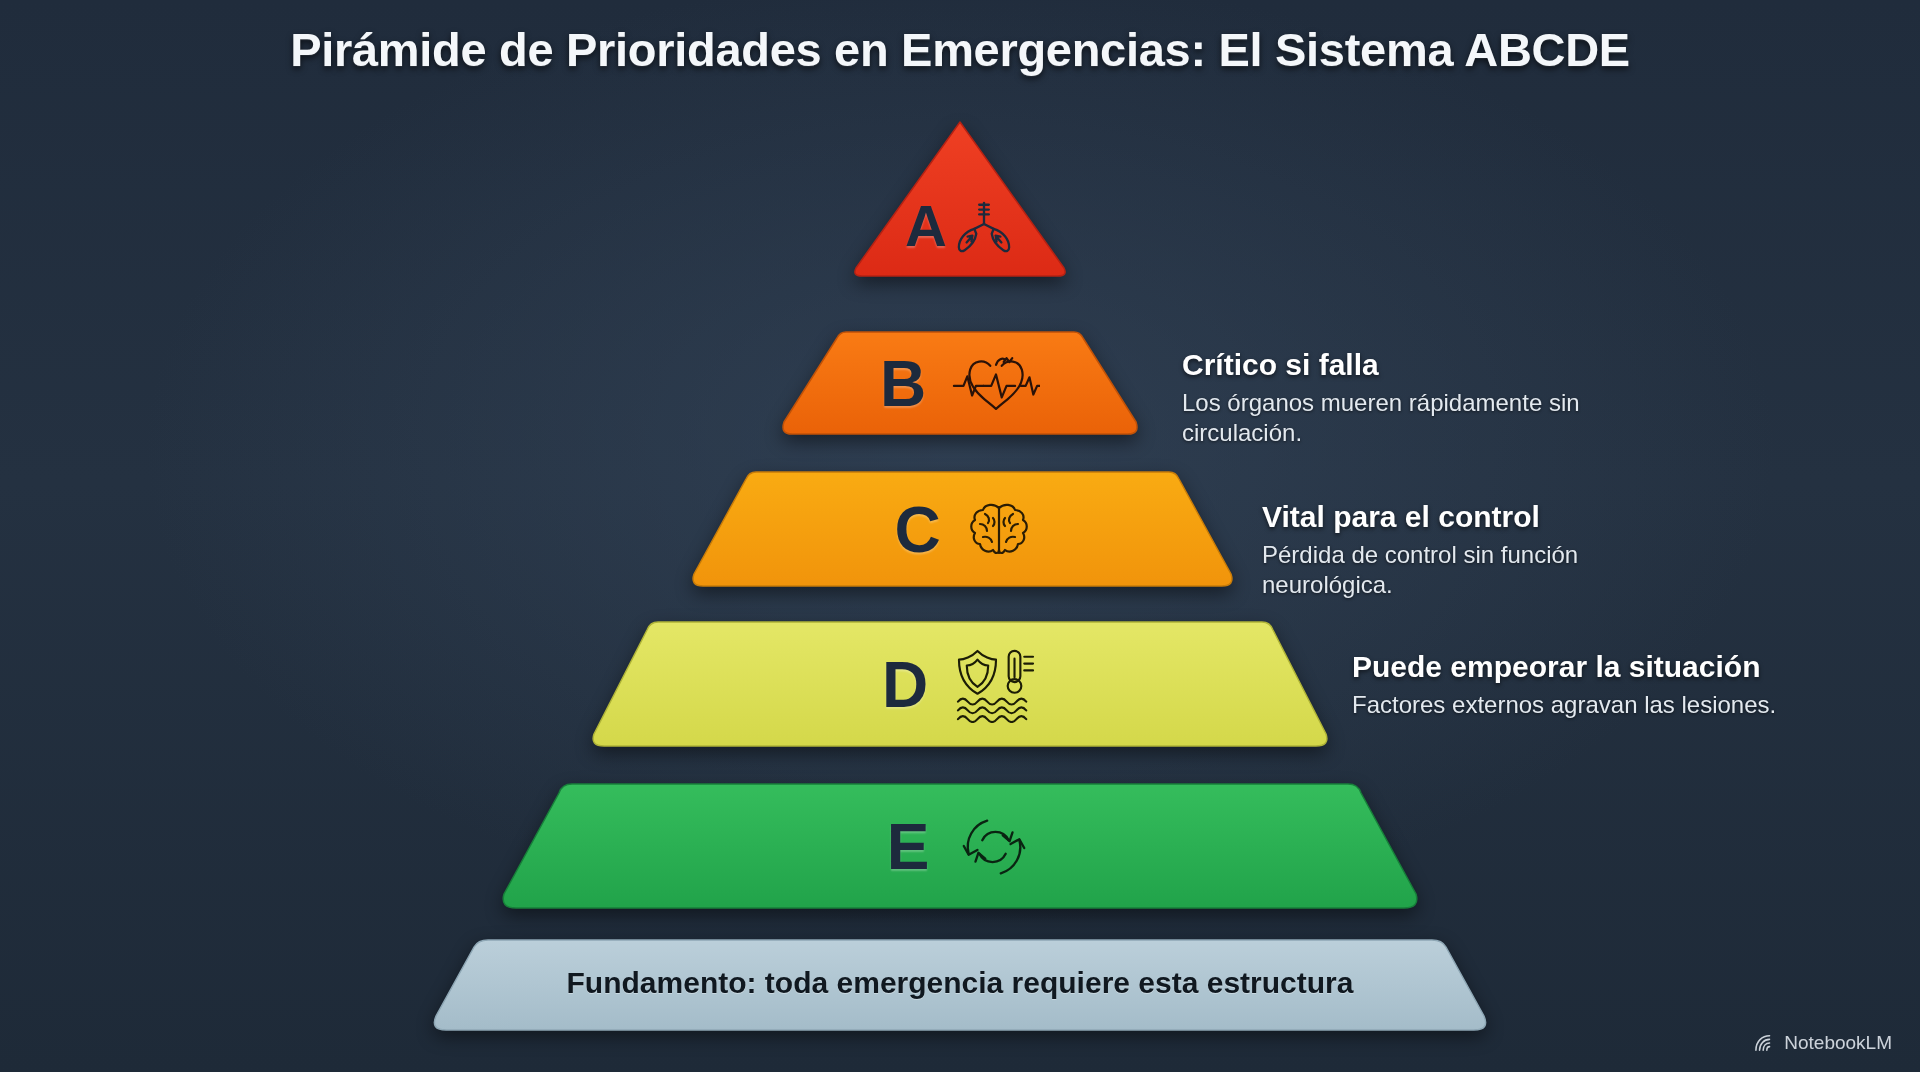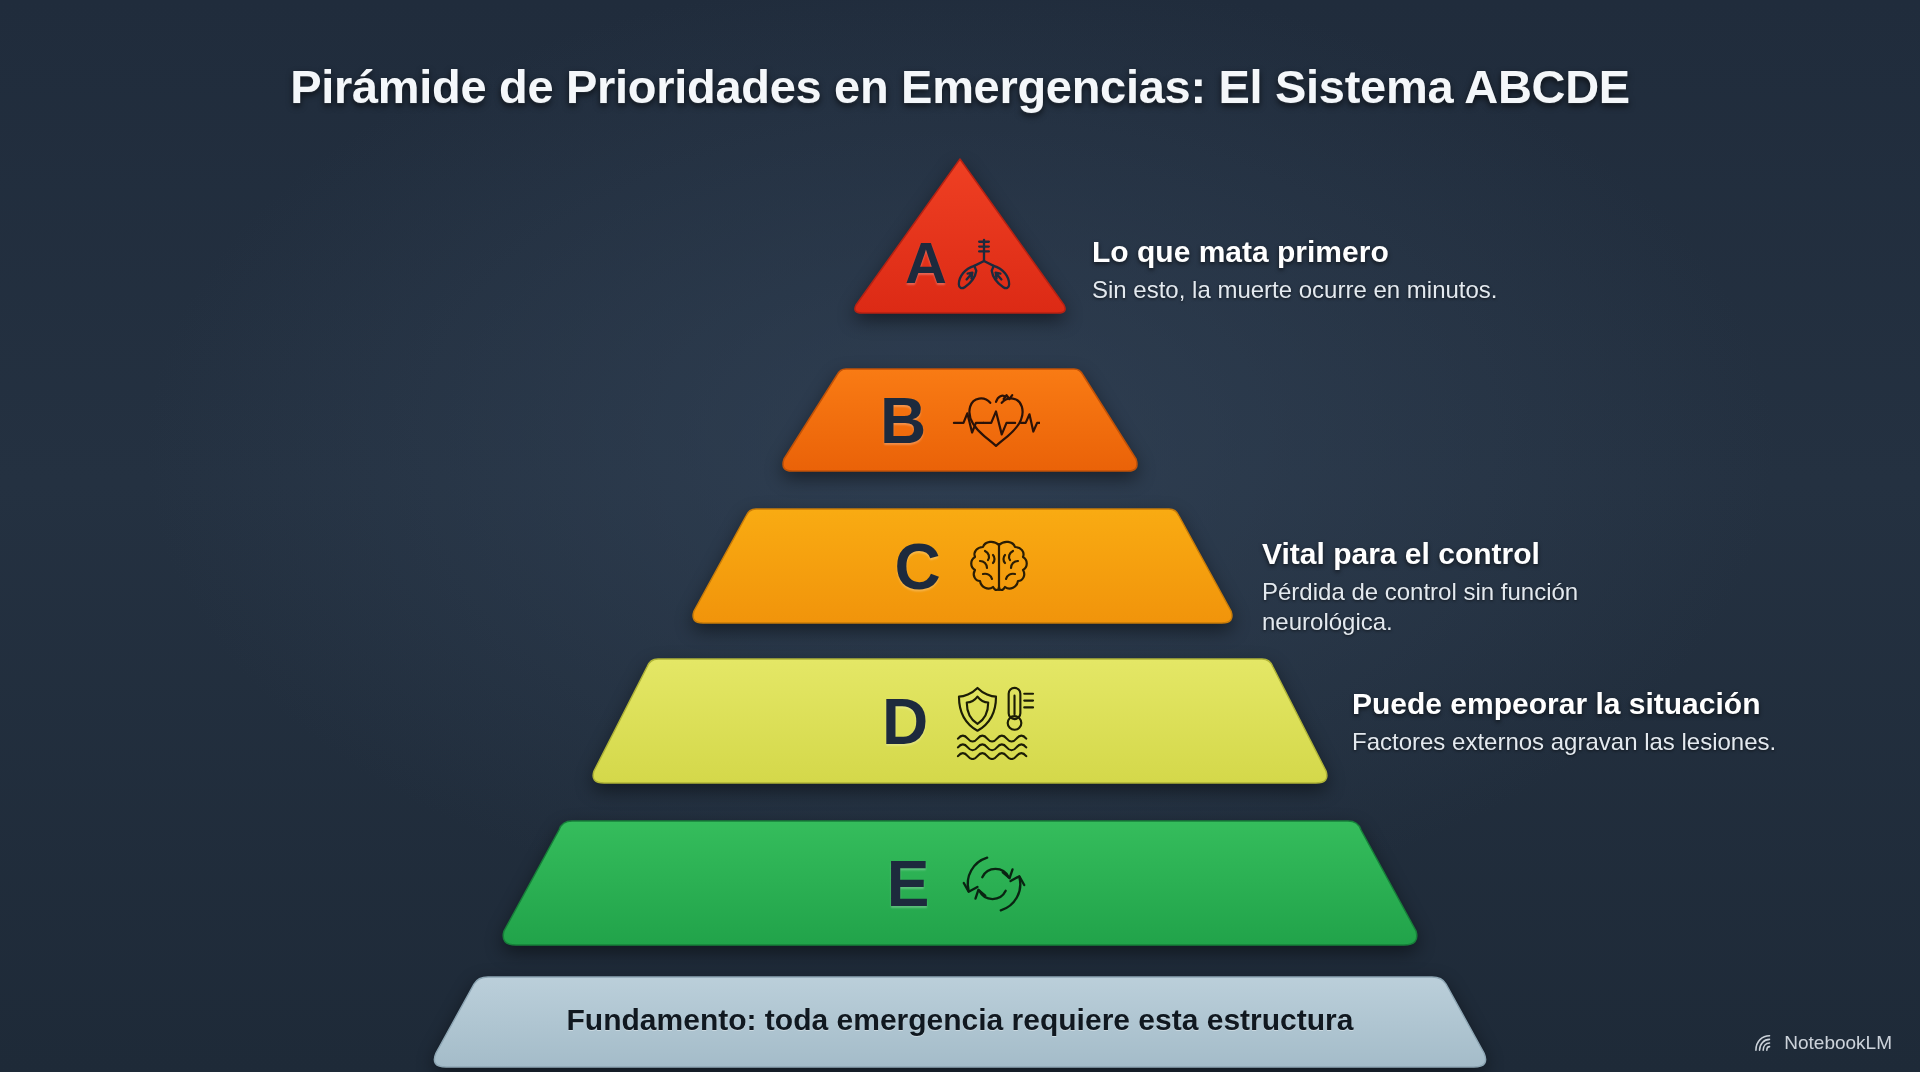--- a/index.html
+++ b/index.html
@@ -11,21 +11,21 @@
     position:relative;
   }
   
   #bg-texture{
     position:absolute;inset:0;
     background:
       radial-gradient(1200px 700px at 50% 42%, rgba(56,74,96,.55), rgba(0,0,0,0) 68%),
       linear-gradient(180deg,#202c3c 0%,#243141 45%,#1e2a38 100%);
     pointer-events:none;
   }
-  #stage{position:absolute;inset:0;margin-top:37px;}
+  #stage{position:absolute;inset:0;}
 
   
   #page-title{
     position:absolute;left:0;right:0;top:22px;
     text-align:center;
     font-size:47px;font-weight:bold;letter-spacing:-.3px;
     color:#f4f7fa;
     text-shadow:0 3px 6px rgba(0,0,0,.65), 0 1px 0 rgba(255,255,255,.10);
     white-space:nowrap;
   }
@@ -258,25 +258,25 @@
         <linearGradient id="gradF" x1="0" y1="0" x2="0" y2="1">
           <stop offset="0%" stop-color="#bbcfda"></stop>
           <stop offset="100%" stop-color="#a4bcc9"></stop>
         </linearGradient>
       </defs>
       <path d="M58 2 Q48 2 44 9 L6 78 Q0 92 16 92 L1044 92 Q1060 92 1054 78 L1016 9 Q1012 2 1002 2 Z" fill="url(#gradF)" stroke="#8ea7b5" stroke-width="1.5" stroke-linejoin="round"></path>
     </svg>
     <div id="foundation-label">Fundamento: toda emergencia requiere esta estructura</div>
   </div>
 
-  <div class="callout" id="callout-a">
-    <div class="callout-title">Lo que mata primero</div>
-    <div class="callout-desc">Sin esto, la muerte ocurre en minutos.</div>
-  </div>
-
+
+  <div class="callout" id="callout-b">
+    <div class="callout-title">Crítico si falla</div>
+    <div class="callout-desc">Los órganos mueren rápidamente sin circulación.</div>
+  </div>
 
   <div class="callout" id="callout-d">
     <div class="callout-title">Puede empeorar la situación</div>
     <div class="callout-desc">Factores externos agravan las lesiones.</div>
   </div>
 
   <div class="callout" id="callout-c">
     <div class="callout-title">Vital para el control</div>
     <div class="callout-desc">Pérdida de control sin función neurológica.</div>
   </div>

